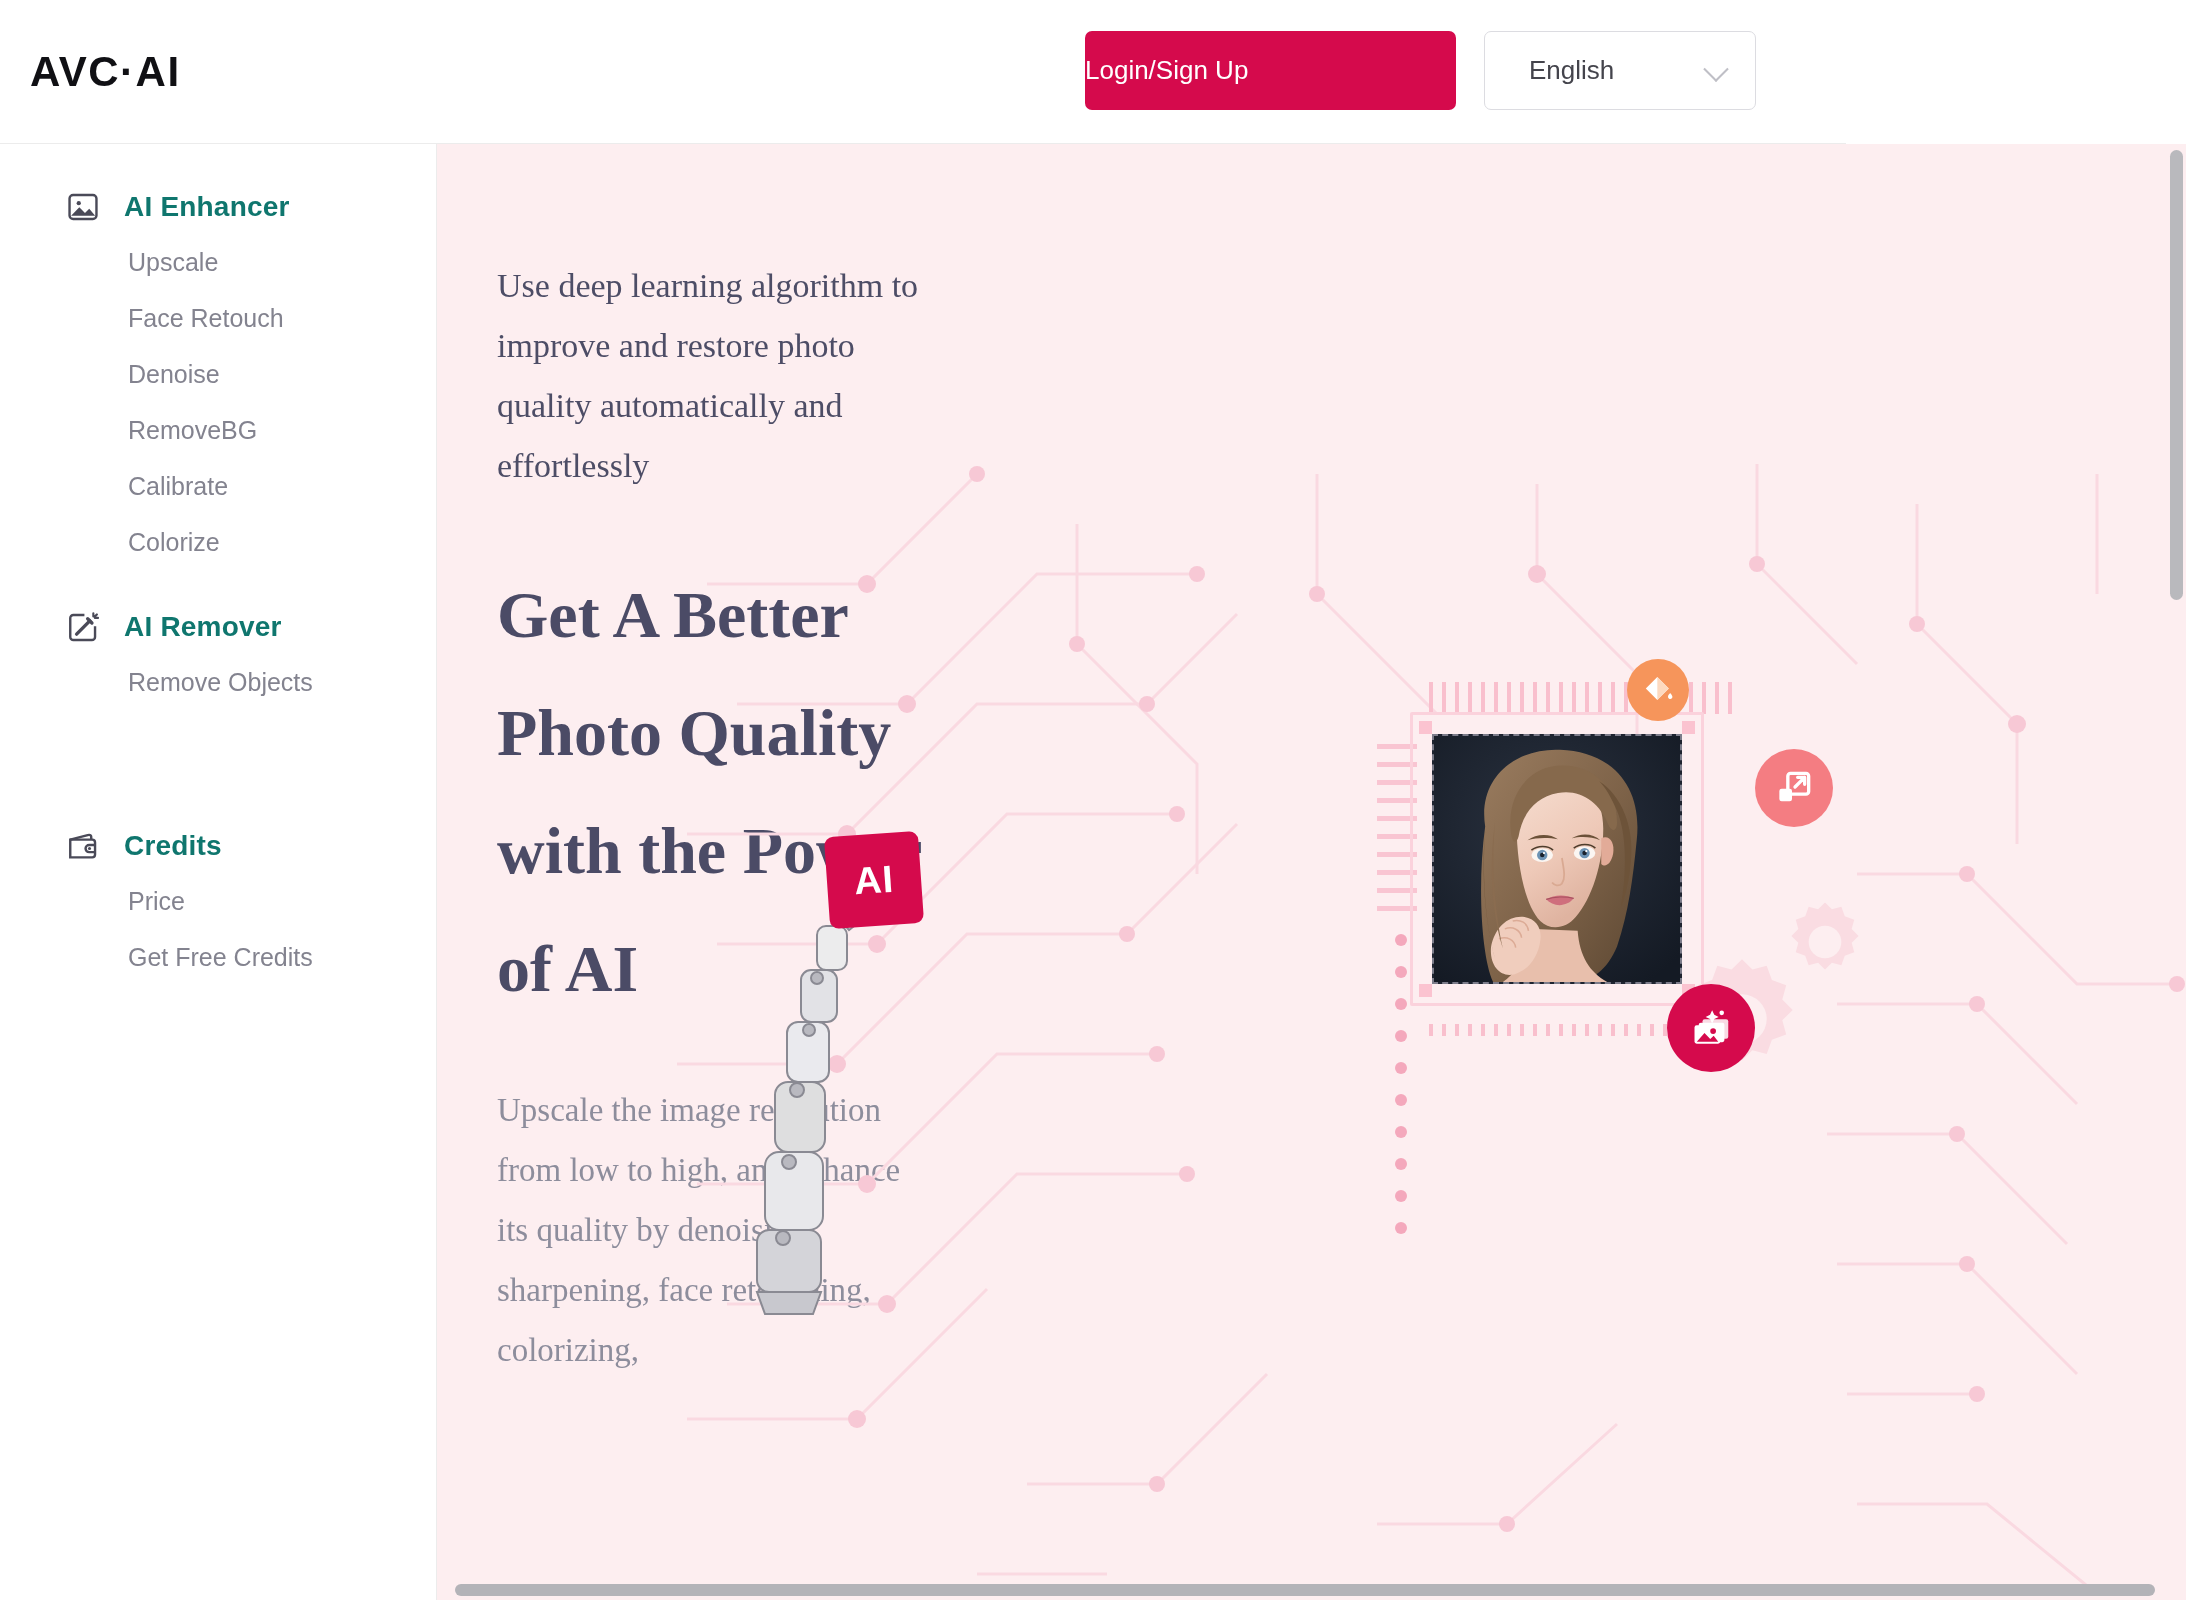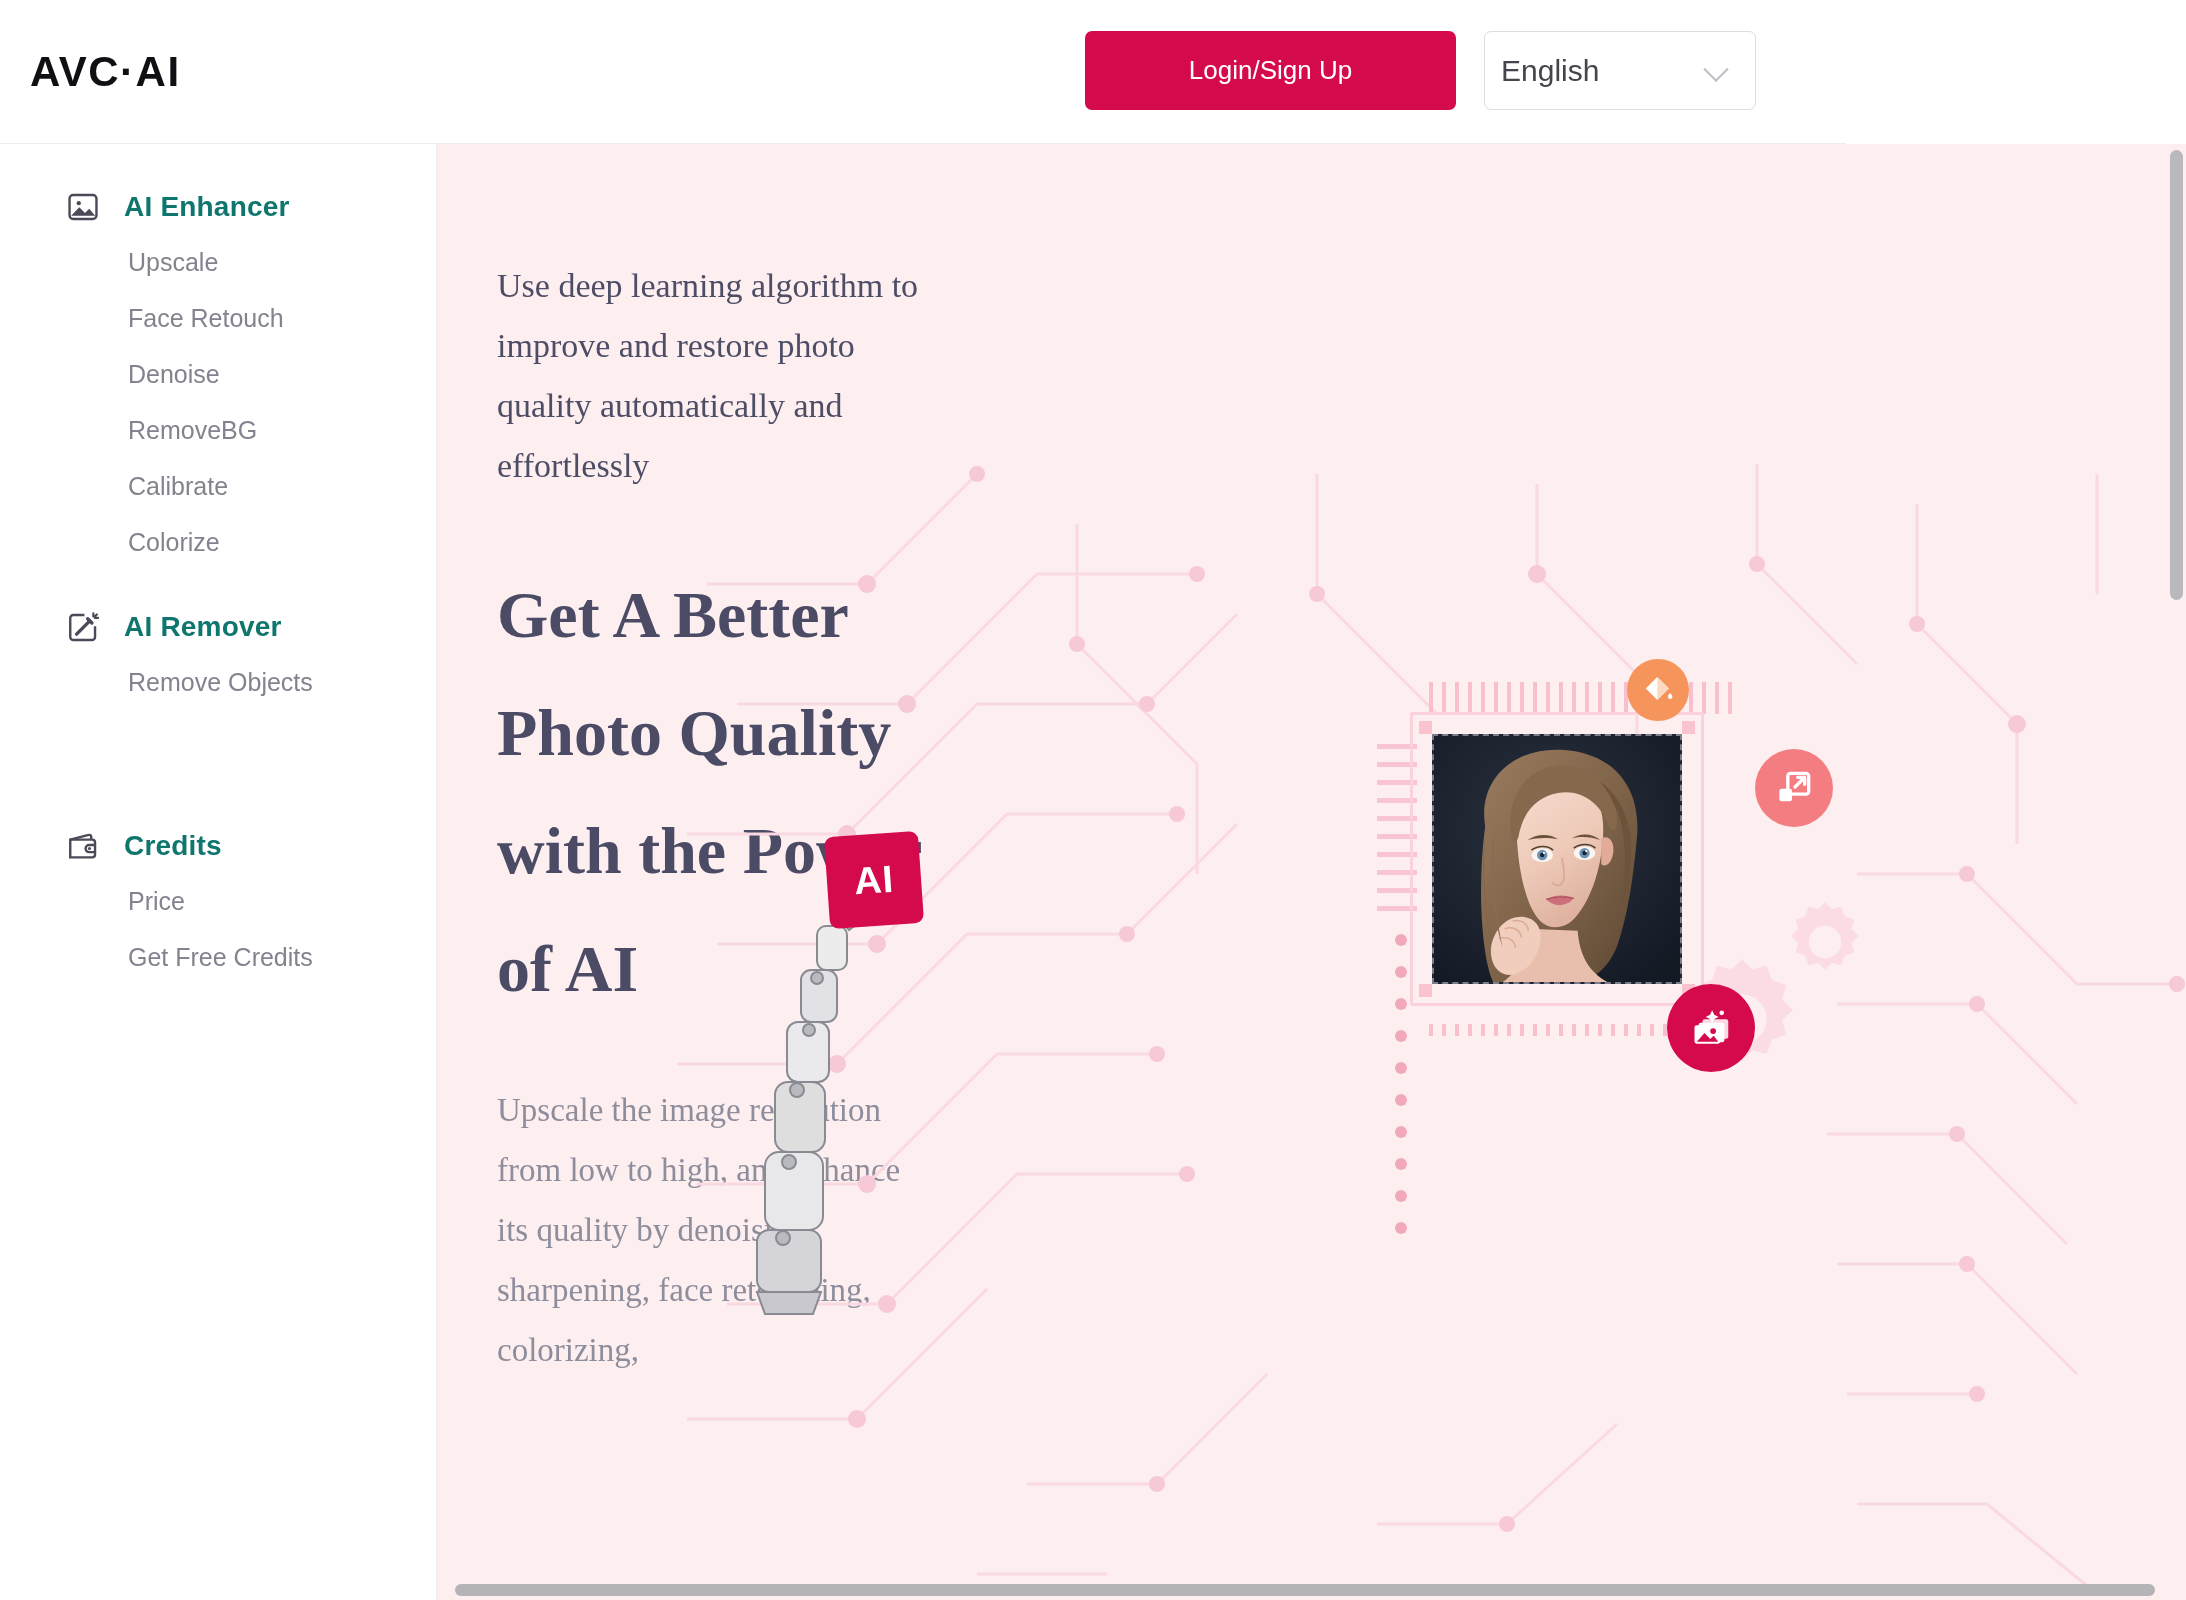--- a/index.html
+++ b/index.html
@@ -24,33 +24,33 @@
     font-size: 42px; font-weight: 700; letter-spacing: 1.5px;
     color: #101014;
     font-family: "Liberation Sans", sans-serif;
   }
   .btn-primary {
     position: absolute; top: 31px; height: 79px;
     background: #D50A4C; color: #ffffff;
     border: none; border-radius: 7px;
     font-size: 26px; font-family: "Liberation Sans", sans-serif;
     cursor: pointer;
-    display: flex; align-items: center; justify-content: center;
+    display: flex; align-items: center; justify-content: flex-start;
   }
   #login-btn { left: 1085px; width: 371px; }
   #download-btn { left: 1786px; width: 370px; }
   .lang-select {
     position: absolute; left: 1484px; top: 31px;
     width: 272px; height: 79px;
     background: #ffffff; border: 1px solid #dcdce1; border-radius: 7px;
     display: flex; align-items: center;
     cursor: pointer;
   }
   .lang-select .lv {
-    margin-left: 16px; font-size: 30px; color: #44444c;
+    margin-left: 44px; font-size: 26px; color: #44444c;
   }
   .chev {
     position: absolute; right: 30px; top: 50%;
     width: 18px; height: 18px;
     transform: translateY(-60%) rotate(45deg);
     border-right: 2.5px solid #bfbfc6;
     border-bottom: 2.5px solid #bfbfc6;
   }
 
   

